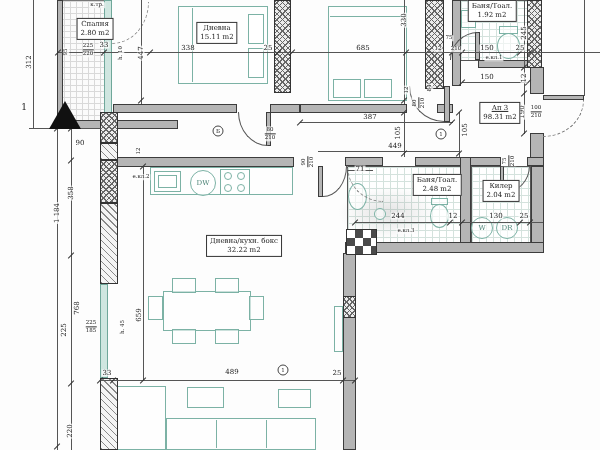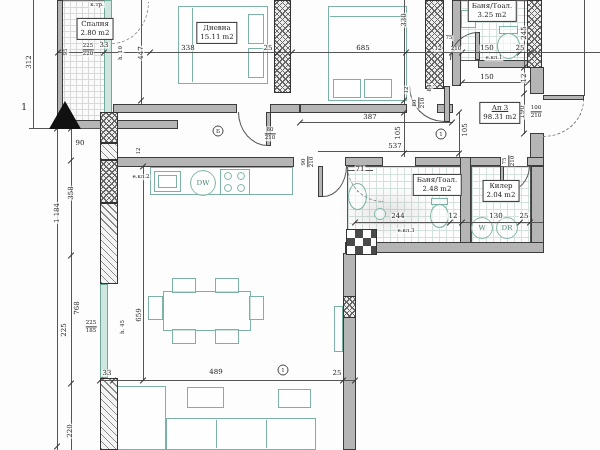--- a/index.html
+++ b/index.html
@@ -229,33 +229,37 @@
   <div class="rl" style="left:95px;top:29px">
     <div>Спалня</div>
       <div>2.80 m2</div>
     </div>
   <div class="rl" style="left:217px;top:33px">
     <div>Дневна</div>
       <div>15.11 m2</div>
     </div>
   <div class="rl" style="left:492px;top:11px">
     <div>Баня/Тоал.</div>
-      <div>3.25 m2</div>
+      <div>1.92 m2</div>
     </div>
   <div class="rl" style="left:500px;top:113px">
     <div class="u">Ап 3</div>
       <div>98.31 m2</div>
     </div>
   <div class="rl" style="left:437px;top:185px">
     <div>Баня/Тоал.</div>
       <div>2.48 m2</div>
     </div>
   <div class="rl" style="left:501px;top:191px">
     <div>Килер</div>
       <div>2.04 m2</div>
+    </div>
+  <div class="rl" style="left:244px;top:246px">
+    <div>Дневна/кухн. бокс</div>
+      <div>32.22 m2</div>
     </div>
 
   <div class="d v" style="left:29px;top:62px">312</div>
   <div class="d v" style="left:57px;top:213px">1 184</div>
   <div class="d" style="left:80px;top:143px">90</div>
   <div class="d v" style="left:71px;top:193px">358</div>
   <div class="d v" style="left:77px;top:308px">768</div>
   <div class="d v" style="left:64px;top:330px">225</div>
   <div class="frac" style="left:91px;top:327px">
     <span>225</span>
@@ -283,21 +287,21 @@
   <div class="d sm" style="left:494px;top:58px">е.кл.1</div>
   <div class="d v" style="left:524px;top:78px">12</div>
   <div class="d v" style="left:522px;top:112px">190</div>
   <div class="frac" style="left:536px;top:112px">
     <span>100</span>
       <span>210</span>
     </div>
   <div class="d" style="left:370px;top:117px">387</div>
   <div class="d v" style="left:398px;top:133px">105</div>
   <div class="d v" style="left:465px;top:130px">105</div>
-  <div class="d" style="left:395px;top:146px">537</div>
+  <div class="d" style="left:395px;top:146px">449</div>
   <div class="d" style="left:487px;top:77px">150</div>
   <div class="d v sm" style="left:407px;top:90px">12</div>
   <div class="d v sm" style="left:430px;top:88px">84</div>
   <div class="frac v" style="left:419px;top:103px">
     <span>80</span>
       <span>210</span>
     </div>
   <div class="frac" style="left:270px;top:134px">
     <span>80</span>
       <span>210</span>
@@ -312,18 +316,18 @@
   <div class="d" style="left:398px;top:216px">244</div>
   <div class="d" style="left:453px;top:216px">12</div>
   <div class="d" style="left:496px;top:216px">130</div>
   <div class="d" style="left:524px;top:216px">25</div>
   <div class="frac v" style="left:509px;top:161px">
     <span>75</span>
       <span>210</span>
     </div>
   <div class="d sm" style="left:406px;top:231px">е.кл.3</div>
   <div class="d" style="left:107px;top:373px">33</div>
-  <div class="d" style="left:216px;top:372px">489</div>
+  <div class="d" style="left:232px;top:372px">489</div>
   <div class="d" style="left:337px;top:373px">25</div>
   <div class="d v" style="left:139px;top:315px">659</div>
   <div class="d v sm" style="left:123px;top:327px">h. 45</div>
   <div class="d sm" style="left:97px;top:5px">к.тр.</div>
 </div>
 
 </body></html>

